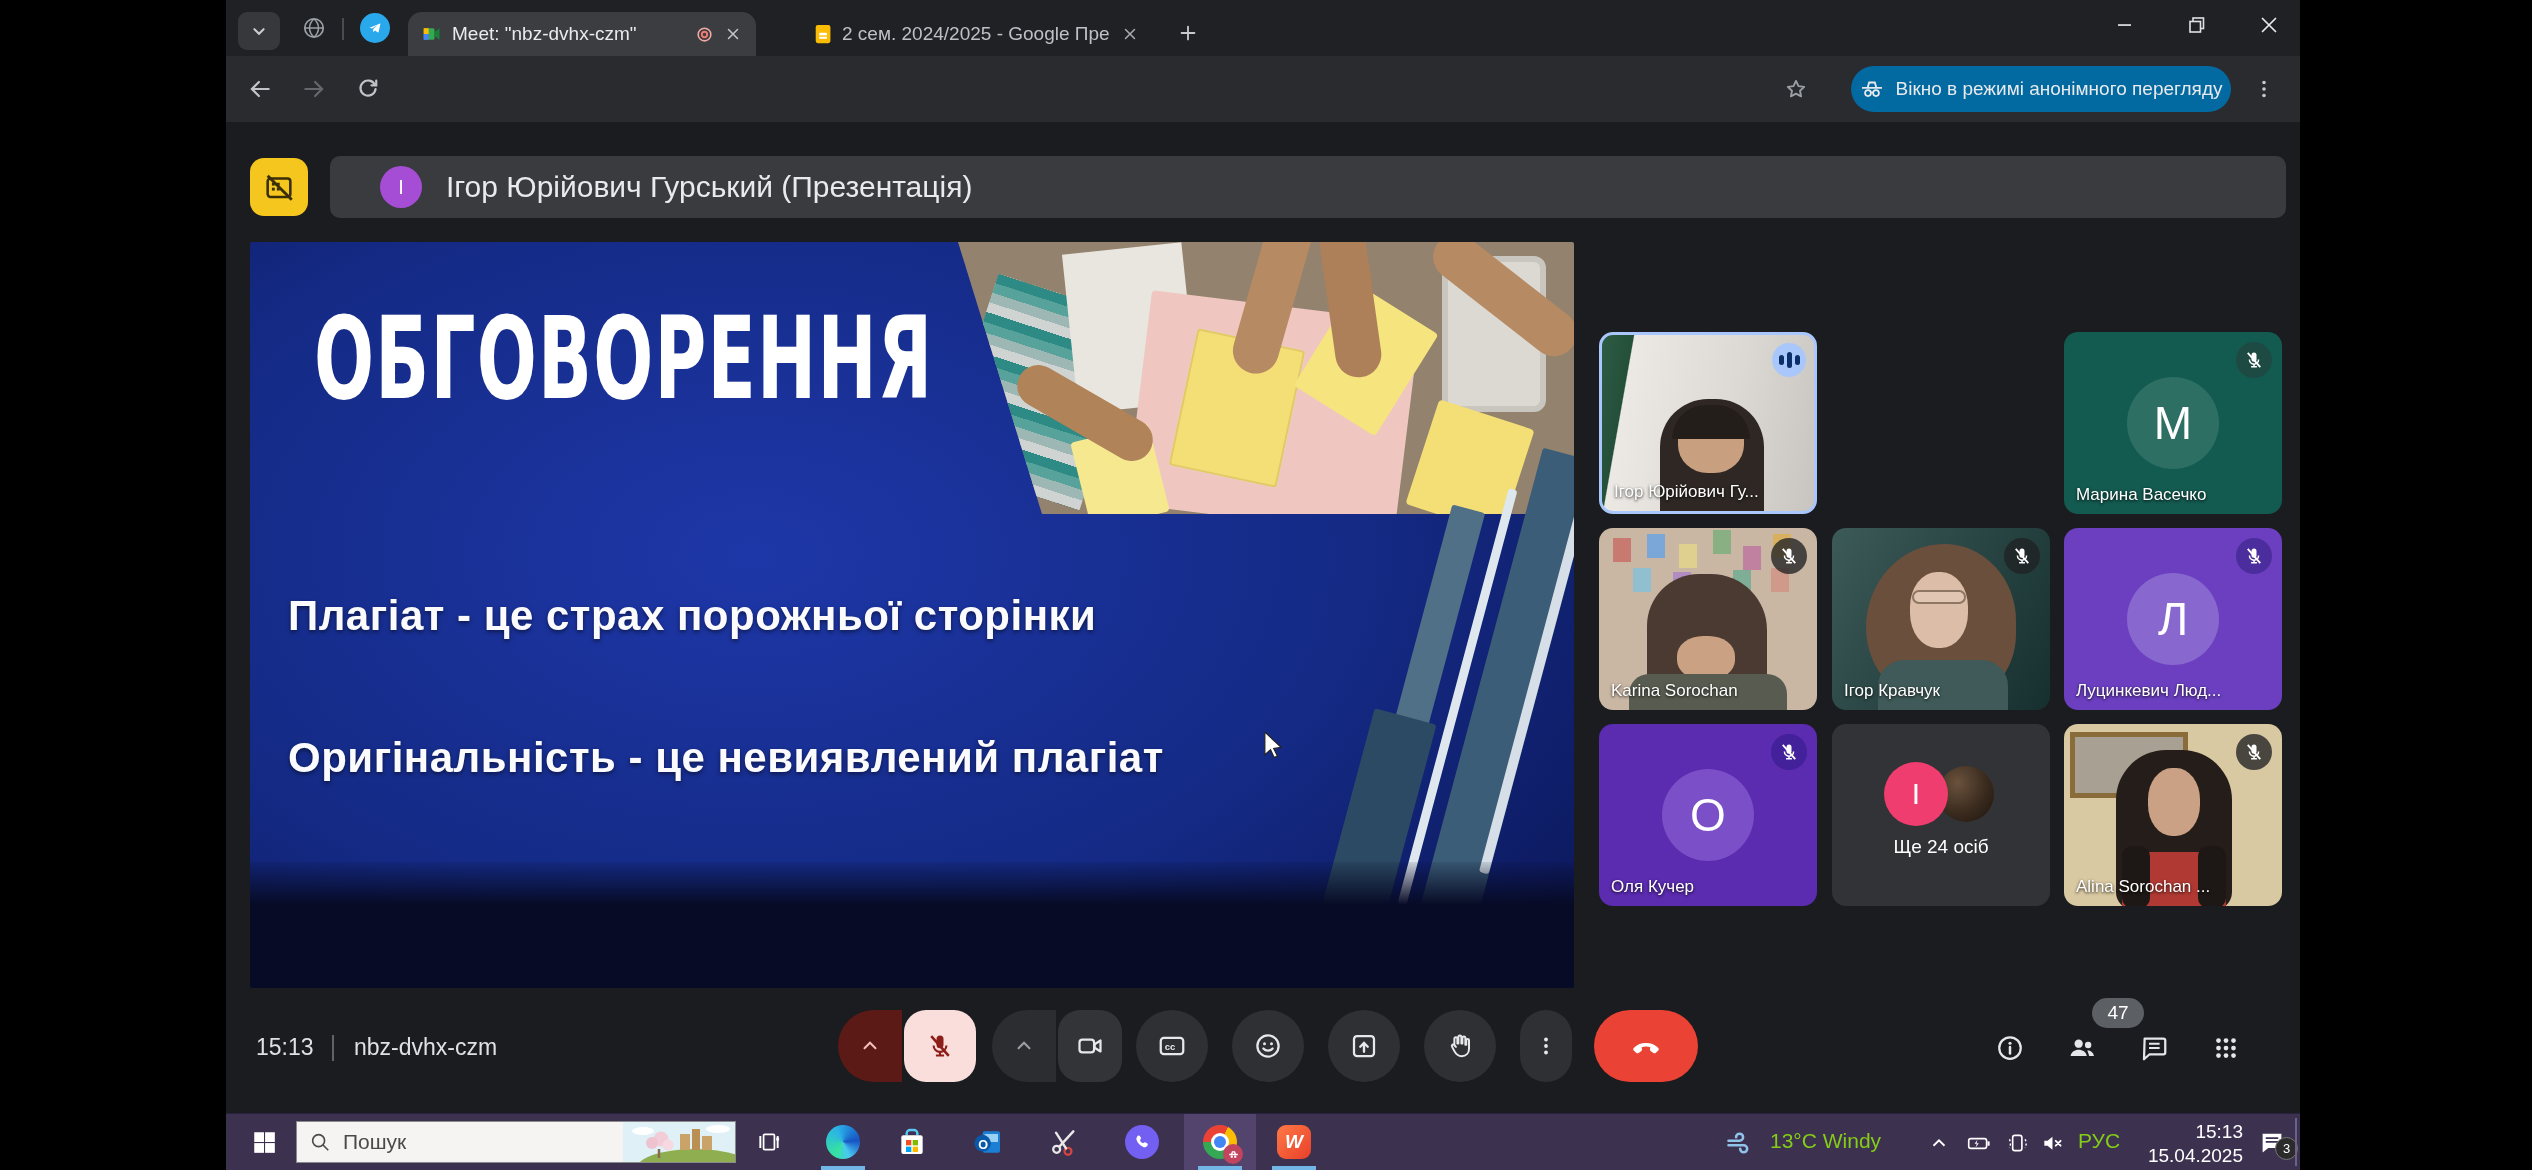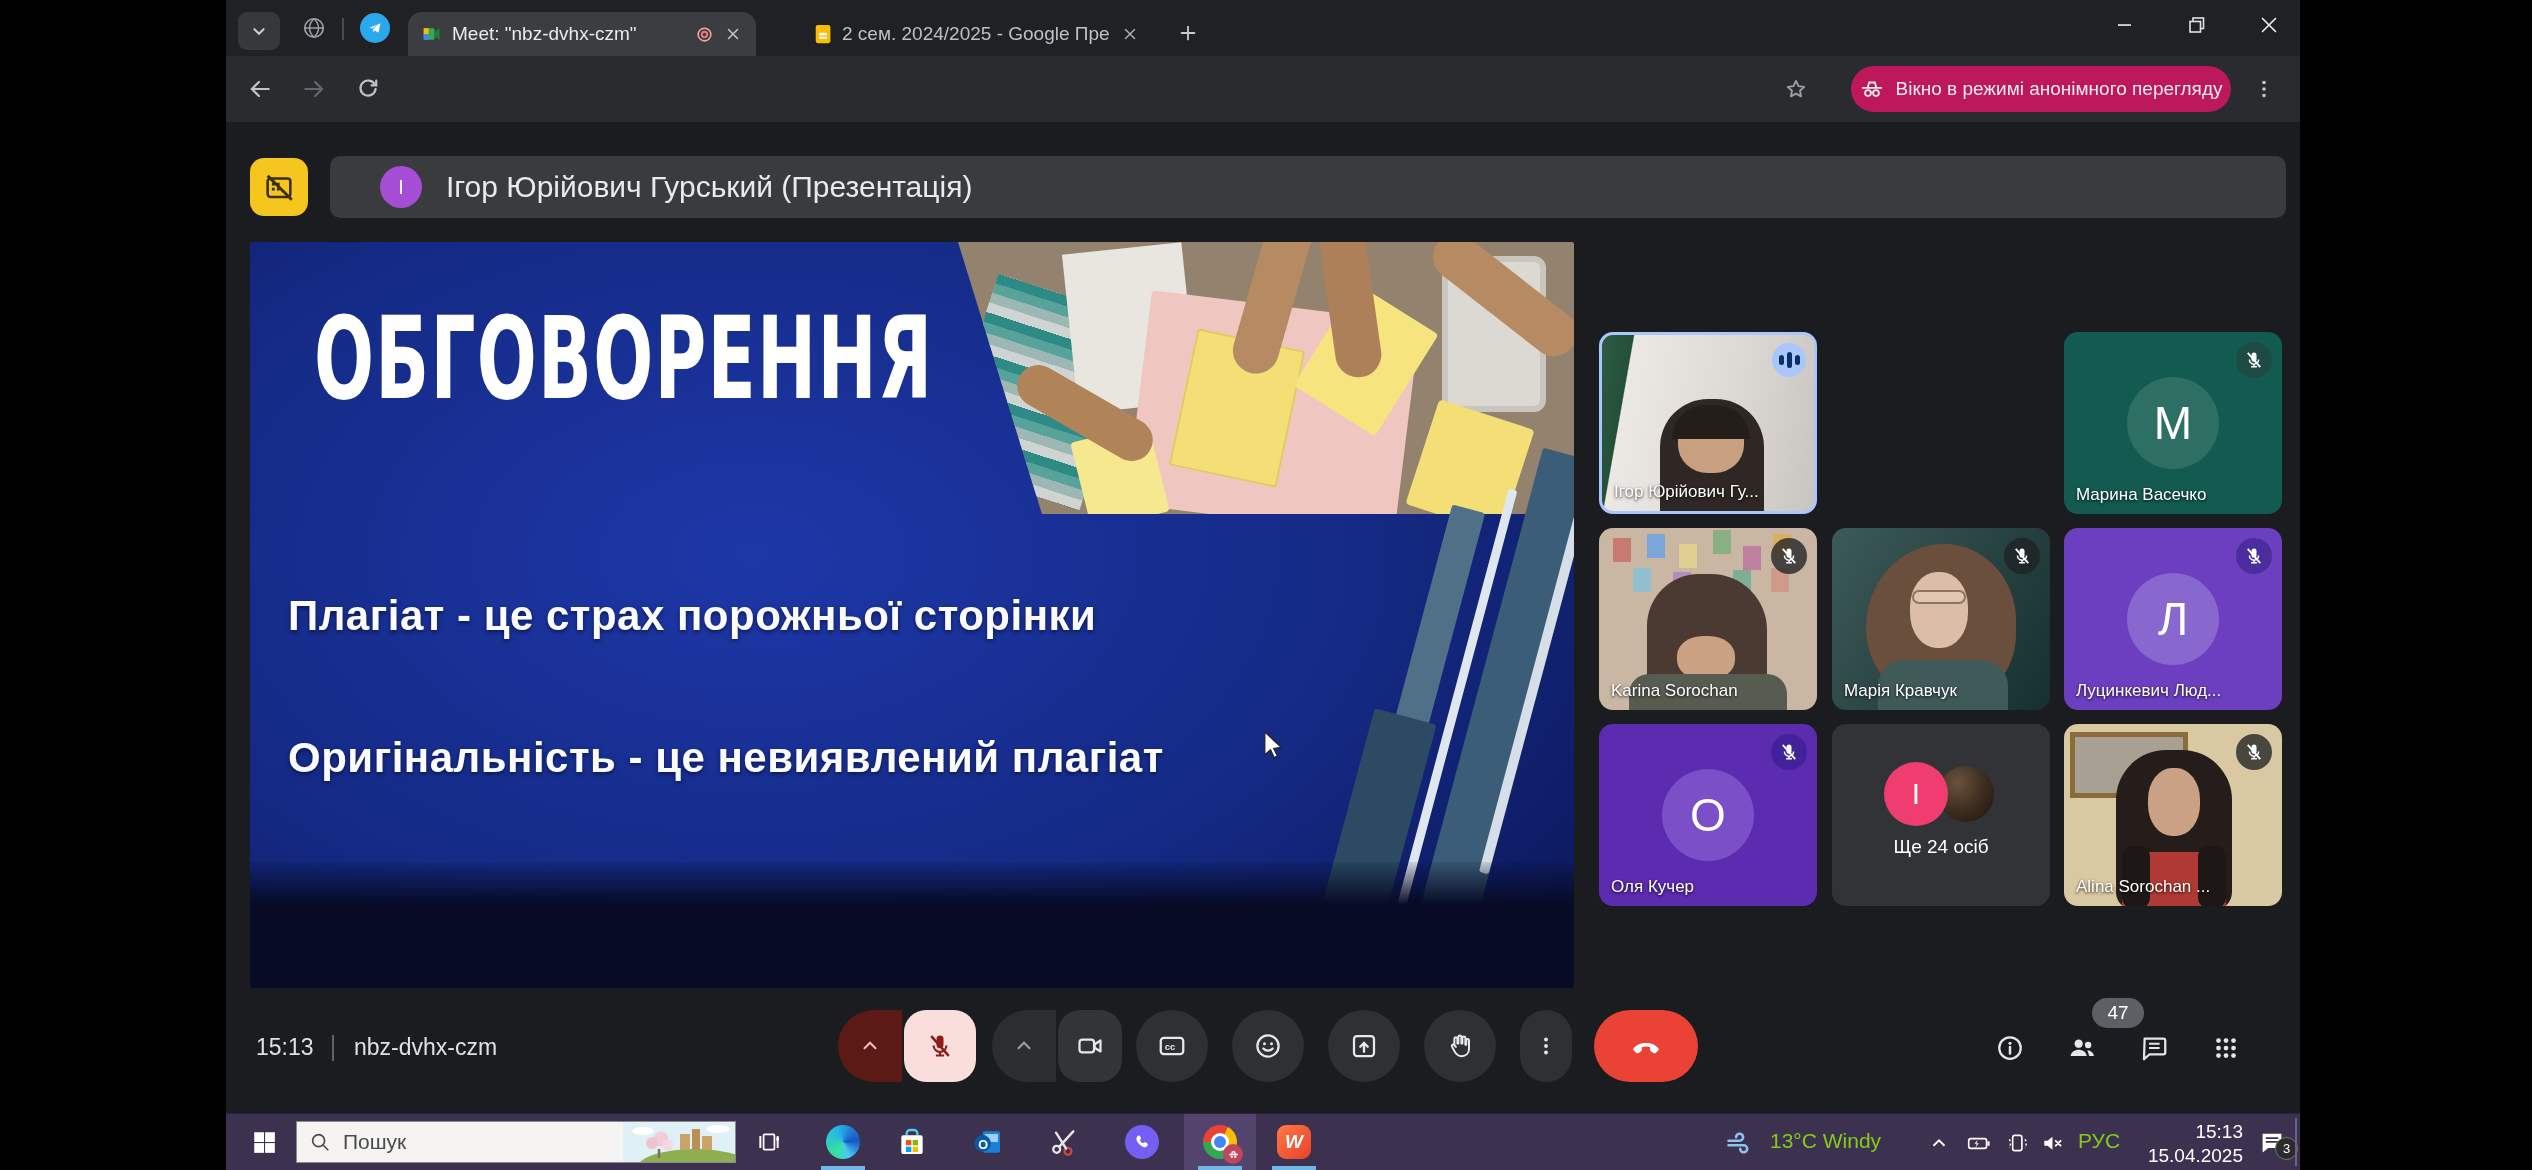--- a/index.html
+++ b/index.html
@@ -12,21 +12,21 @@
   #browser{position:absolute;left:226px;top:0;width:2074px;height:1113px;background:#1b1c1f;}
   #tabstrip{position:absolute;left:0;top:0;width:2074px;height:56px;background:#202124;}
   .tsbtn{background:#37383c;border-radius:9px;}
   .tab{position:absolute;top:12px;height:44px;display:flex;align-items:center;gap:10px;padding:0 14px;box-sizing:border-box;}
   .tab.active{background:#3c3d41;border-radius:14px 14px 0 0;}
   .tabtitle{font-size:19px;white-space:nowrap;overflow:hidden;flex:1;}
   #toolbar{position:absolute;left:0;top:56px;width:2074px;height:66px;background:#2a2b2f;}
   .navic{position:absolute;top:15px;width:36px;height:36px;}
   #omnibox{position:absolute;left:178px;top:10px;width:1352px;height:46px;border-radius:23px;background:#17181b;display:flex;align-items:center;}
   #urltext{font-size:20px;color:#e6e8ea;margin-left:14px;}
-  #incogpill{position:absolute;left:1625px;top:10px;width:380px;height:46px;border-radius:23px;background:#be185d;display:flex;align-items:center;justify-content:center;gap:10px;font-size:19px;color:#e8eaed;}
+  #incogpill{position:absolute;left:1625px;top:10px;width:380px;height:46px;border-radius:23px;background:#0369a1;display:flex;align-items:center;justify-content:center;gap:10px;font-size:19px;color:#e8eaed;}
 
   
   #banner{position:absolute;left:104px;top:156px;width:1956px;height:62px;border-radius:10px;background:#3a3b3f;display:flex;align-items:center;padding-left:50px;box-sizing:border-box;gap:24px;}
   #banner .av{width:42px;height:42px;border-radius:50%;display:flex;align-items:center;justify-content:center;font-size:20px;color:#fff;}
   #banner .nm{font-size:30px;color:#e8eaed;}
 
   #slide{position:absolute;left:24px;top:242px;width:1324px;height:746px;overflow:hidden;border-radius:2px;
     background:radial-gradient(120% 130% at 38% 42%, #1e37a8 0%, #142a85 38%, #0a1350 72%, #060b35 100%);}
   #slide .ttl{position:absolute;left:64px;top:60px;font-family:"DejaVu Sans",sans-serif;font-weight:700;font-size:114px;line-height:1;color:#fff;transform:scaleX(.62);transform-origin:left top;letter-spacing:2px;}
   #slide .ln{position:absolute;left:38px;font-weight:700;font-size:42px;color:#fbfbfd;letter-spacing:.5px;text-shadow:0 2px 4px rgba(0,0,0,.5);}
@@ -285,21 +285,21 @@
       <div style="left:80px;top:62px;width:54px;height:14px;border:2px solid #8d7663;border-radius:7px;box-sizing:border-box;background:rgba(255,255,255,.15);"></div>
       <div style="left:46px;top:132px;width:130px;height:52px;background:#3f5a58;border-radius:26px 26px 0 0;"></div>
       <div class="mico">
         <svg width="20" height="20" viewBox="0 0 24 24">
             <rect x="9" y="3" width="6" height="11" rx="3" fill="currentColor"></rect>
             <path d="M6.5 11.5a5.5 5.5 0 0 0 11 0" fill="none" stroke="currentColor" stroke-width="1.8"></path>
             <path d="M12 17v3.2M8.5 20.2h7" stroke="currentColor" stroke-width="1.8"></path>
             <line x1="4.5" y1="3.5" x2="19.5" y2="20.5" stroke="currentColor" stroke-width="2.2"></line>
           </svg>
       </div>
-      <span class="pname">Марія Кравчук</span>
+      <span class="pname">Ігор Кравчук</span>
     </div>
 
     <div class="tile" style="left: 1838px; top: 528px; background-color: rgb(107, 63, 192);">
       <div class="bigletter" style="background-color: rgb(136, 104, 207);">
           <span>Л</span>
         </div>
       <div class="mico" style="background-color: rgb(75, 45, 158);">
         <svg width="20" height="20" viewBox="0 0 24 24">
             <rect x="9" y="3" width="6" height="11" rx="3" fill="currentColor"></rect>
             <path d="M6.5 11.5a5.5 5.5 0 0 0 11 0" fill="none" stroke="currentColor" stroke-width="1.8"></path>

